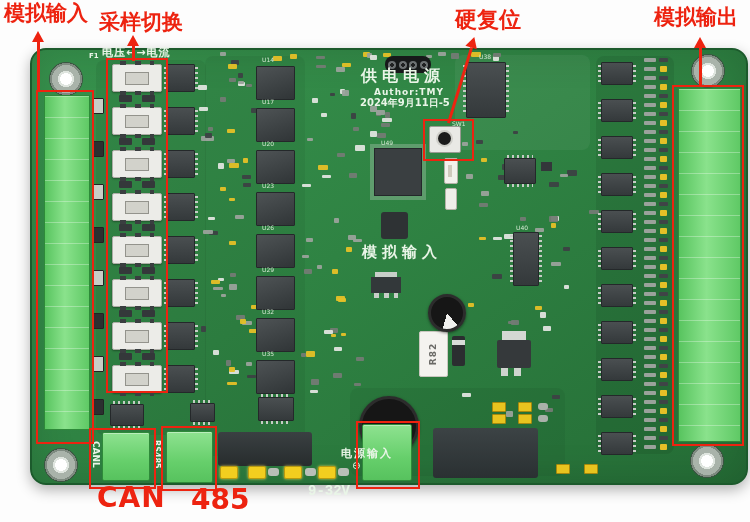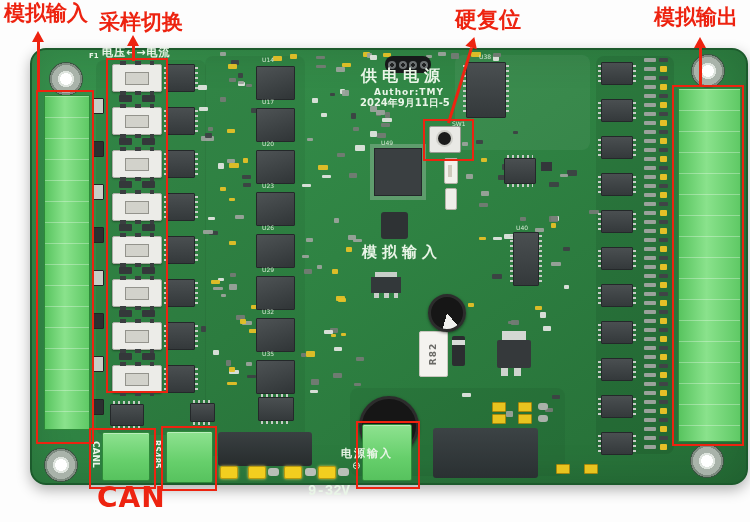--- a/index.html
+++ b/index.html
@@ -242,20 +242,21 @@
   <div class="arr" id="ar-4">
       <span class="head"></span>
       <span class="shaft"></span>
     </div>
 
   <div class="ann" id="an-ai">模拟输入</div>
   <div class="ann" id="an-ss">采样切换</div>
   <div class="ann" id="an-hr">硬复位</div>
   <div class="ann" id="an-can">CAN</div>
   <div class="ann" id="an-ao">模拟输出</div>
+  <div class="ann" id="an-485">485</div>
 <div style="position: absolute; left: 93px; top: 98px; width: 9px; height: 14px; background: rgb(200, 205, 198); border: 1px solid rgb(34, 34, 34); border-radius: 1px; z-index: 6;"></div>
     <div style="position: absolute; left: 93px; top: 141px; width: 9px; height: 14px; background: rgb(43, 47, 48); border: 1px solid rgb(34, 34, 34); border-radius: 1px; z-index: 6;"></div>
     <div style="position: absolute; left: 93px; top: 184px; width: 9px; height: 14px; background: rgb(200, 205, 198); border: 1px solid rgb(34, 34, 34); border-radius: 1px; z-index: 6;"></div>
     <div style="position: absolute; left: 93px; top: 227px; width: 9px; height: 14px; background: rgb(43, 47, 48); border: 1px solid rgb(34, 34, 34); border-radius: 1px; z-index: 6;"></div>
     <div style="position: absolute; left: 93px; top: 270px; width: 9px; height: 14px; background: rgb(200, 205, 198); border: 1px solid rgb(34, 34, 34); border-radius: 1px; z-index: 6;"></div>
     <div style="position: absolute; left: 93px; top: 313px; width: 9px; height: 14px; background: rgb(43, 47, 48); border: 1px solid rgb(34, 34, 34); border-radius: 1px; z-index: 6;"></div>
     <div style="position: absolute; left: 93px; top: 356px; width: 9px; height: 14px; background: rgb(200, 205, 198); border: 1px solid rgb(34, 34, 34); border-radius: 1px; z-index: 6;"></div>
     <div style="position: absolute; left: 93px; top: 399px; width: 9px; height: 14px; background: rgb(43, 47, 48); border: 1px solid rgb(34, 34, 34); border-radius: 1px; z-index: 6;"></div>
     <div class="sw" style="position: absolute; left: 112px; top: 64px; width: 48px; height: 26px;">
       <div class="knob" style="position: absolute; left: 12px; top: 7px; width: 22px; height: 11px;"></div>

